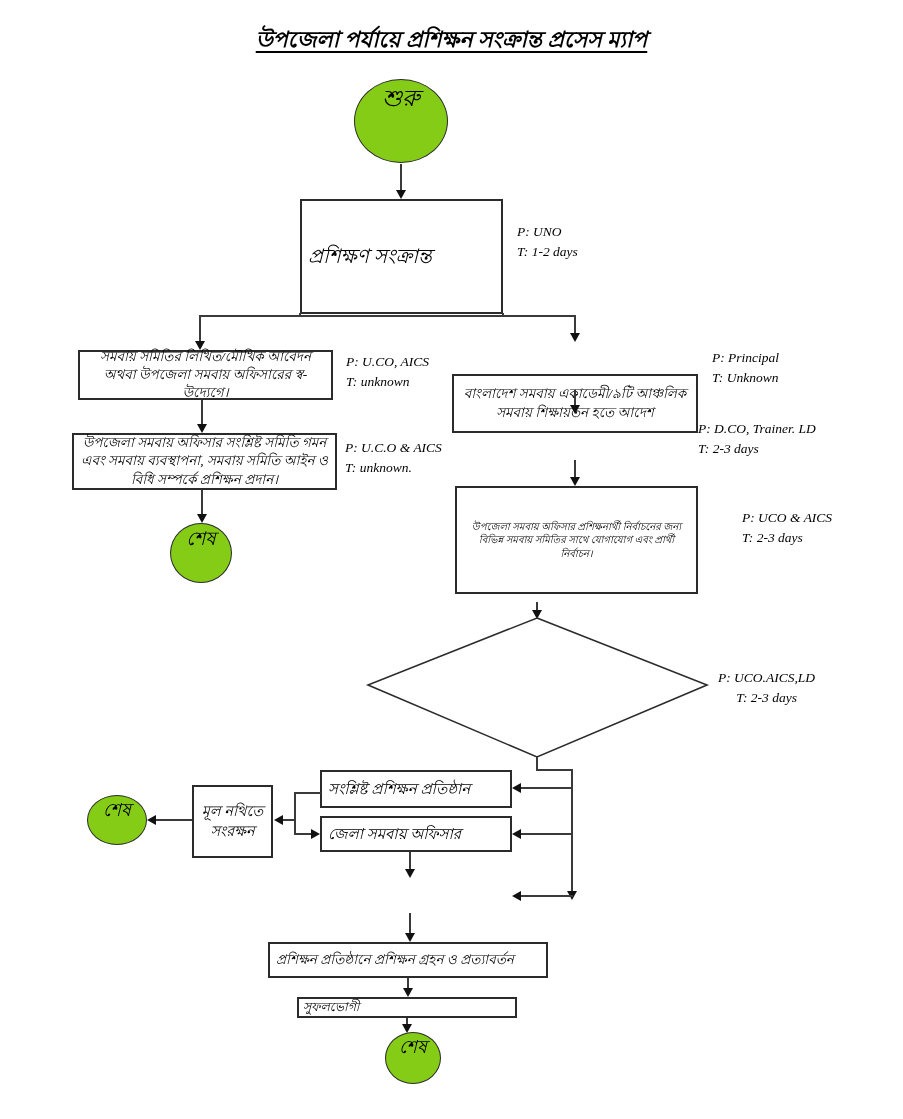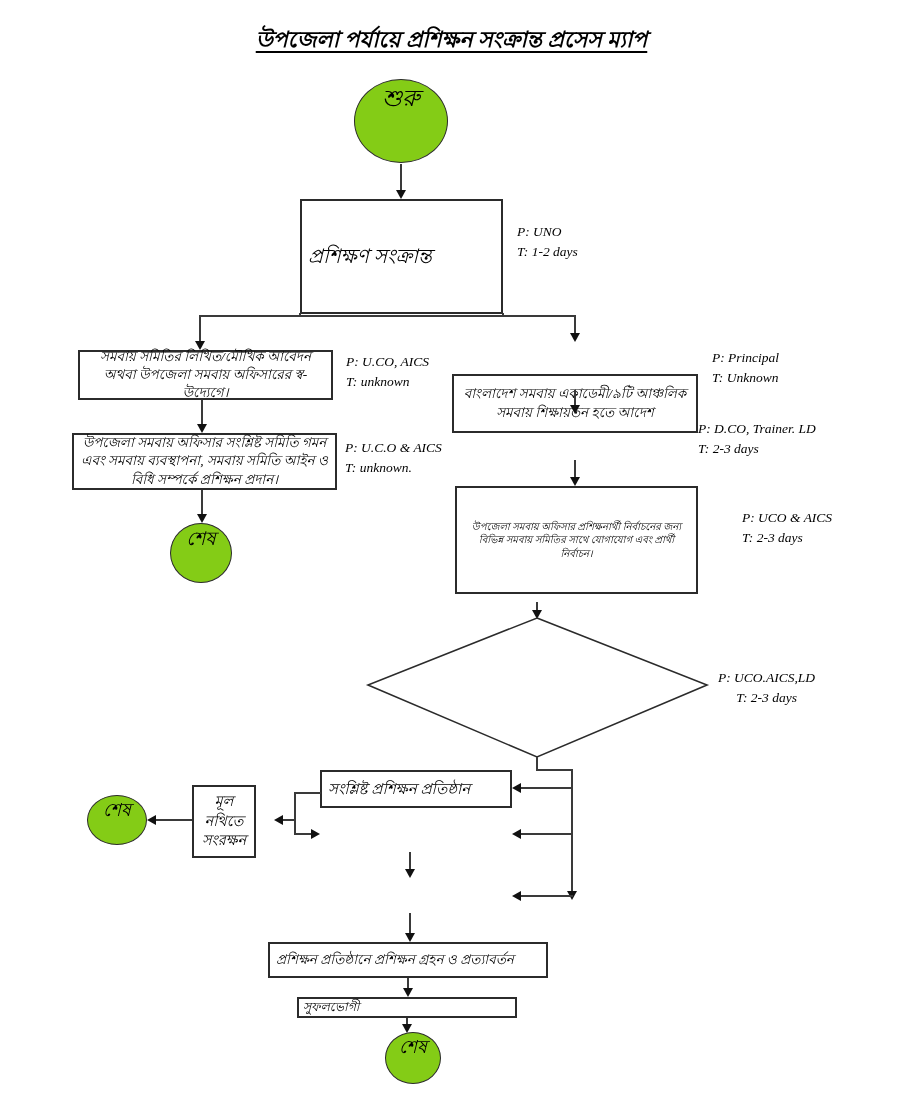--- a/index.html
+++ b/index.html
@@ -138,29 +138,32 @@
   <div class="hline" style="left:520px;top:787px;width:53px;"></div>
   <div class="arr-l" style="left:512px;top:783px;"></div>
   <div class="hline" style="left:520px;top:833px;width:53px;"></div>
   <div class="arr-l" style="left:512px;top:829px;"></div>
   <div class="hline" style="left:520px;top:895px;width:53px;"></div>
   <div class="arr-l" style="left:512px;top:891px;"></div>
 
   <div class="box" style="left:320px;top:770px;width:192px;height:38px;font-size:15px;">
     <span>সংশ্লিষ্ট প্রশিক্ষন প্রতিষ্ঠান</span>
   </div>
+  <div class="box" style="left:320px;top:816px;width:192px;height:36px;font-size:15px;">
+    <span>জেলা সমবায় অফিসার</span>
+  </div>
 
   <div class="hline" style="left:294px;top:792px;width:27px;"></div>
   <div class="vline" style="left:294px;top:792px;height:43px;"></div>
   <div class="hline" style="left:296px;top:833px;width:17px;"></div>
   <div class="arr-r" style="left:311px;top:829px;"></div>
   <div class="hline" style="left:283px;top:819px;width:13px;"></div>
   <div class="arr-l" style="left:274px;top:815px;"></div>
 
-  <div class="box" style="left:192px;top:785px;width:64px;height:73px;font-size:14.5px;padding:2px 4px;">
+  <div class="box" style="left:192px;top:785px;width:81px;height:73px;font-size:14.5px;padding:2px 4px;">
     <span>মূল নথিতে সংরক্ষন</span>
   </div>
 
   <div class="hline" style="left:155px;top:819px;width:37px;"></div>
   <div class="arr-l" style="left:147px;top:815px;"></div>
   <div class="terminal" style="left:87px;top:795px;width:60px;height:50px;font-size:18px;">
     <span>শেষ</span>
   </div>
 
   <div class="vline" style="left:409px;top:852px;height:19px;"></div>

